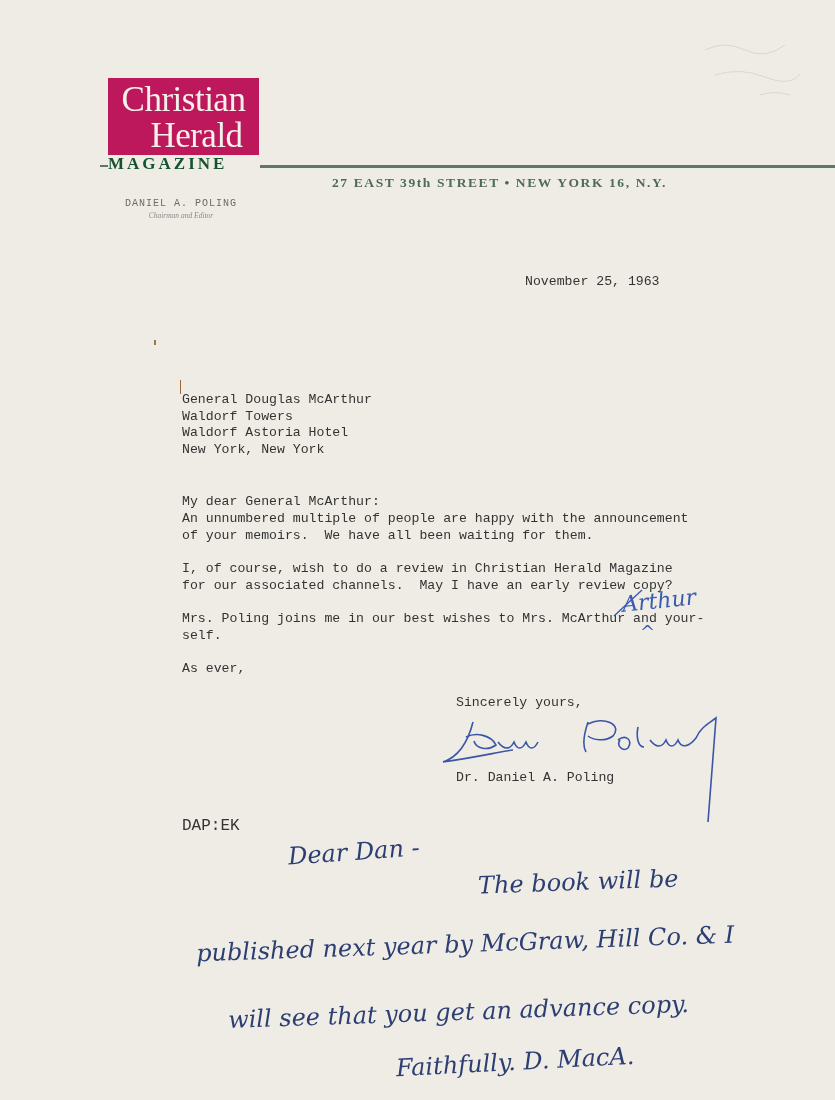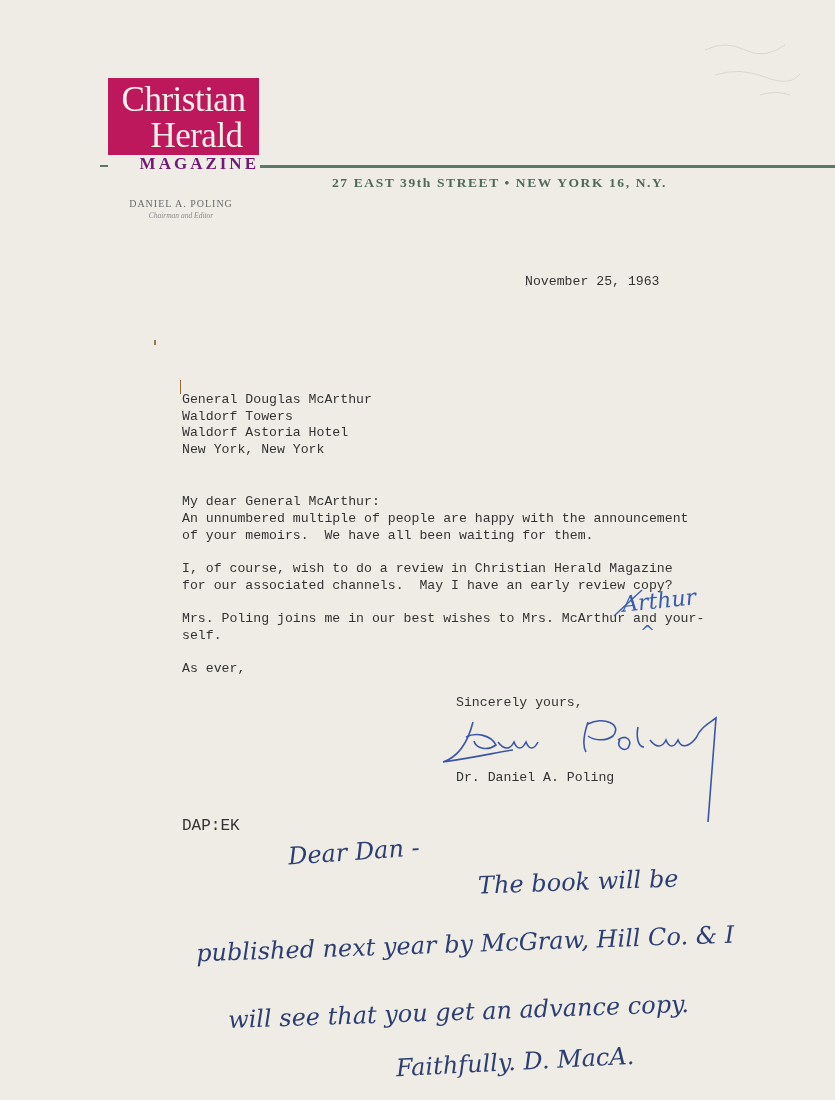--- a/index.html
+++ b/index.html
@@ -12,33 +12,33 @@
   .abs { position:absolute; }
   
   .logo-box {
     left:108px; top:78px; width:151px; height:77px; background:#be185d;
     color:#f3f1ea; font-family:"Liberation Serif","DejaVu Serif",serif;
     text-align:center; line-height:1;
   }
   .logo-line1 { position:absolute; left:0; right:0; top:4px; font-size:35px; letter-spacing:-0.5px; }
   .logo-line2 { position:absolute; left:26px; right:0; top:40px; font-size:35px; letter-spacing:-0.5px; }
   .magazine {
-    left:108px; top:154px; width:151px; text-align:right;
+    left:108px; top:154px; width:151px; text-align:left;
     font-family:"Liberation Serif","DejaVu Serif",serif; font-weight:bold;
-    font-size:17px; letter-spacing:3px; color:#701a75;
+    font-size:17px; letter-spacing:3px; color:#14532d;
   }
   .rule-left { left:100px; top:165px; width:8px; height:2px; background:#5d7868; }
   .rule-right { left:260px; top:165px; width:575px; height:3px; background:#5d7868; }
   .address {
     left:332px; top:175px; font-family:"Liberation Serif","DejaVu Serif",serif;
     font-weight:bold; font-size:13.5px; letter-spacing:1.6px; color:#4f6a5b;
   }
   .editor-name {
     left:118px; top:198px; width:126px; text-align:center;
-    font-family:Liberation Serif, serif; font-size:10px;
+    font-family:Liberation Mono, monospace; font-size:10px;
     letter-spacing:1px; color:#6a6a6a;
   }
   .editor-title {
     left:118px; top:211px; width:126px; text-align:center;
     font-family:"Liberation Serif","DejaVu Serif",serif; font-style:italic;
     font-size:7.5px; color:#8a8a8a;
   }
   
   .typed { font-size:13.2px; line-height:16.5px; white-space:pre; color:#333; }
   .date { left:525px; top:274px; }

